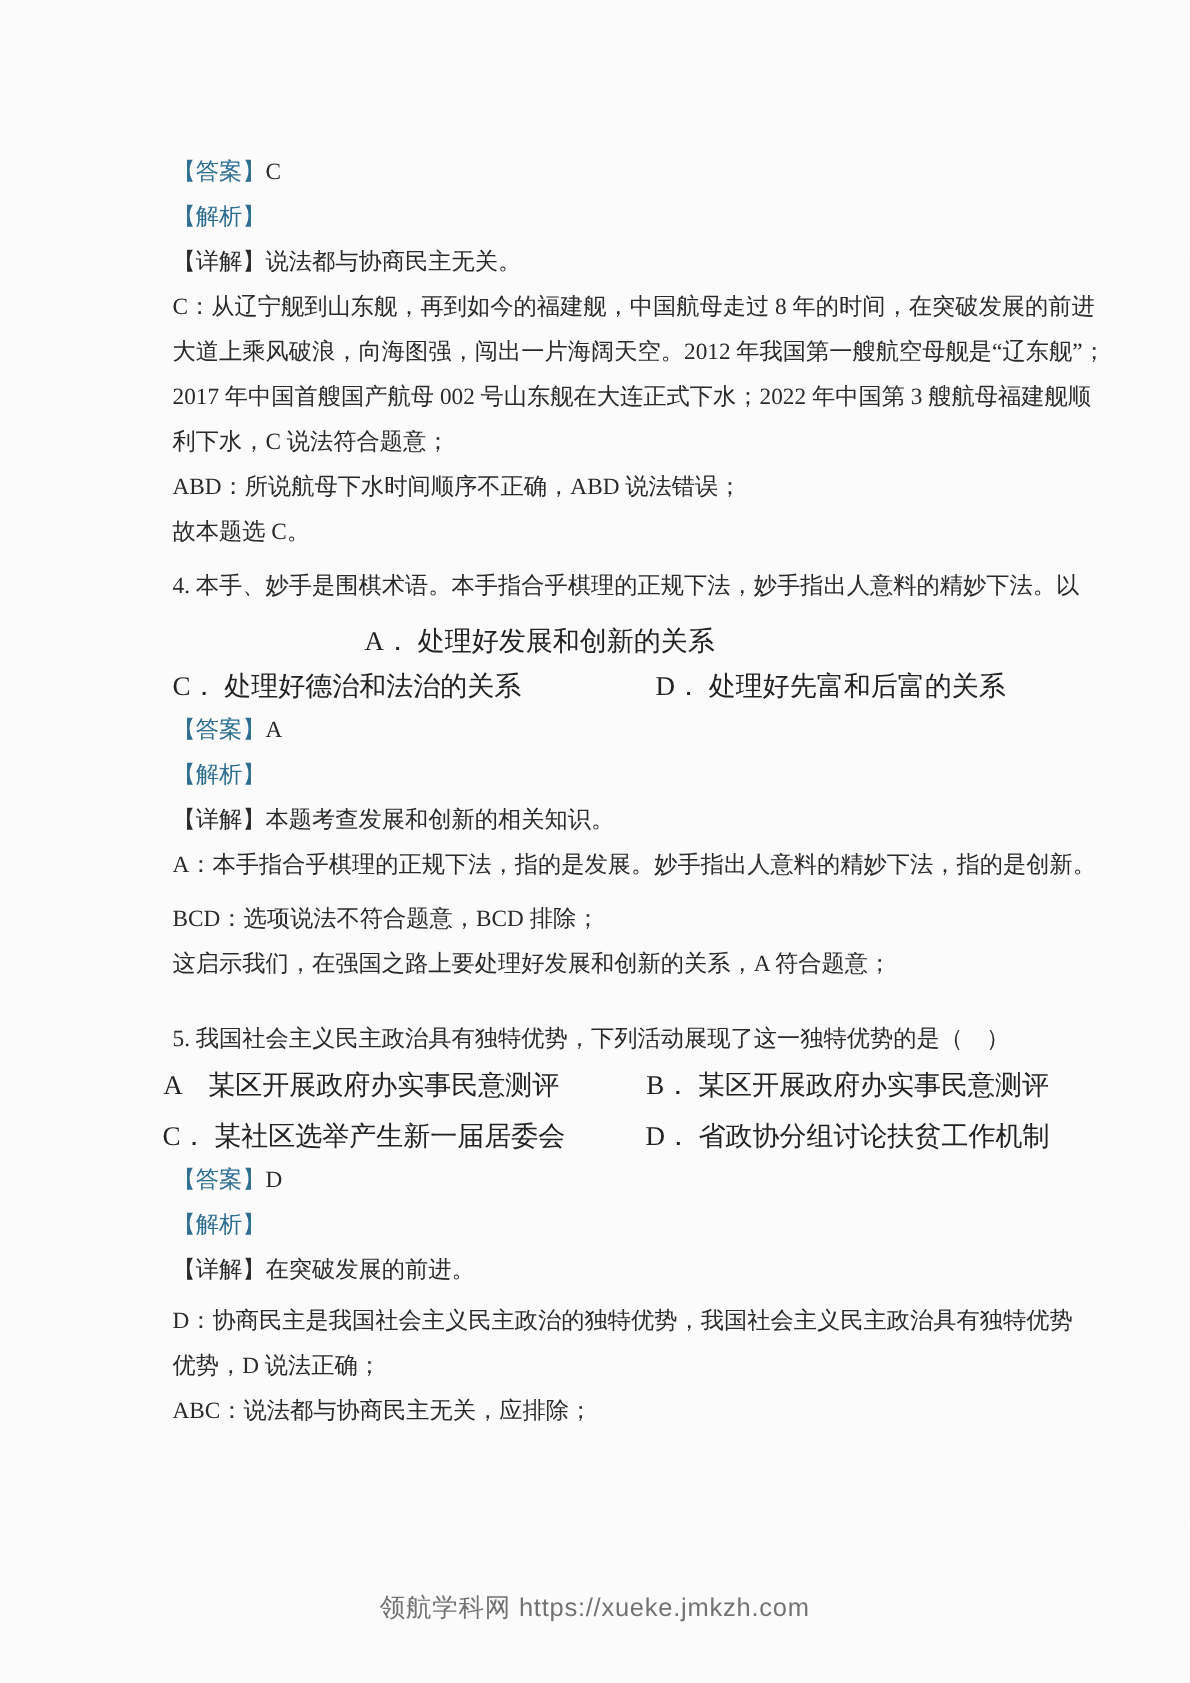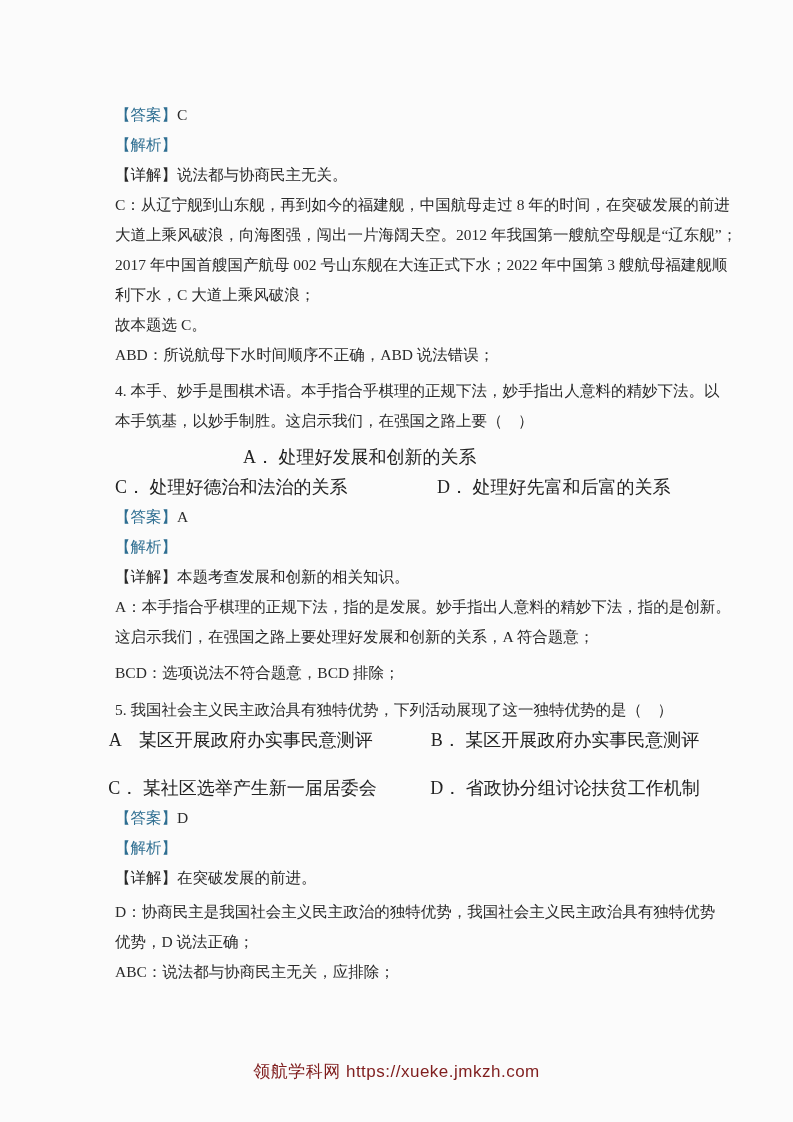--- a/index.html
+++ b/index.html
@@ -30,66 +30,65 @@
   .accent { color:#2e6e91; }
   .opt-row {
     display:flex;
     font-size:18px;
     line-height:30px;
     white-space:nowrap;
     justify-content:center;
   }
   .opt-left { flex:0 0 322px; }
   .opt-right { flex:1 1 auto; }
-  .sp3 { margin-top:7px; }
+  .sp3 { margin-top:20px; }
   .sp4 { margin-top:4px; }
   .sp6 { margin-top:6px; }
-  .sp10 { margin-top:18px; }
+  .sp10 { margin-top:4px; }
   .footer {
     position:absolute;
     left:0; right:0;
     top:1060px;
     text-align:center;
     font-family:"Liberation Sans","DejaVu Sans",sans-serif;
     font-size:17px;
-    color:#7f1d1d;
+    color:#737373;
     letter-spacing:0.5px;
   }
 </style>
 </head>
 <body>
 
 <div class="page">
   <div class="content">
 
     <p class="line"><span class="accent">【答案】</span><span>C</span></p>
     <p class="line accent">【解析】</p>
     <p class="line">【详解】说法都与协商民主无关。</p>
     <p class="line">C：从辽宁舰到山东舰，再到如今的福建舰，中国航母走过 8 年的时间，在突破发展的前进</p>
     <p class="line">大道上乘风破浪，向海图强，闯出一片海阔天空。2012 年我国第一艘航空母舰是“辽东舰”；</p>
     <p class="line">2017 年中国首艘国产航母 002 号山东舰在大连正式下水；2022 年中国第 3 艘航母福建舰顺</p>
-    <p class="line">利下水，C 大道上乘风破浪；</p>
+    <p class="line">利下水，C 说法符合题意；</p>
+    <p class="line">ABD：所说航母下水时间顺序不正确，ABD 说法错误；</p>
     <p class="line">故本题选 C。</p>
-    <p class="line">ABD：所说航母下水时间顺序不正确，ABD 说法错误；</p>
 
     <p class="line sp6">4. 本手、妙手是围棋术语。本手指合乎棋理的正规下法，妙手指出人意料的精妙下法。以</p>
-    <p class="line">本手筑基，以妙手制胜。这启示我们，在强国之路上要（　）</p>
     <div class="opt-row sp6">
       <span class="opt-left">A． 处理好发展和创新的关系</span>
     </div>
     <div class="opt-row">
       <span class="opt-left">C． 处理好德治和法治的关系</span>
       <span class="opt-right">D． 处理好先富和后富的关系</span>
     </div>
     <p class="line"><span class="accent">【答案】</span><span>A</span></p>
     <p class="line accent">【解析】</p>
     <p class="line">【详解】本题考查发展和创新的相关知识。</p>
     <p class="line">A：本手指合乎棋理的正规下法，指的是发展。妙手指出人意料的精妙下法，指的是创新。</p>
+    <p class="line sp6">BCD：选项说法不符合题意，BCD 排除；</p>
     <p class="line">这启示我们，在强国之路上要处理好发展和创新的关系，A 符合题意；</p>
-    <p class="line sp6">BCD：选项说法不符合题意，BCD 排除；</p>
 
     <p class="line sp3">5. 我国社会主义民主政治具有独特优势，下列活动展现了这一独特优势的是（　）</p>
     <div class="opt-row">
       <span class="opt-left">A　某区开展政府办实事民意测评</span>
       <span class="opt-right">B． 某区开展政府办实事民意测评</span>
     </div>
     <div class="opt-row sp10">
       <span class="opt-left">C． 某社区选举产生新一届居委会</span>
       <span class="opt-right">D． 省政协分组讨论扶贫工作机制</span>
     </div>

